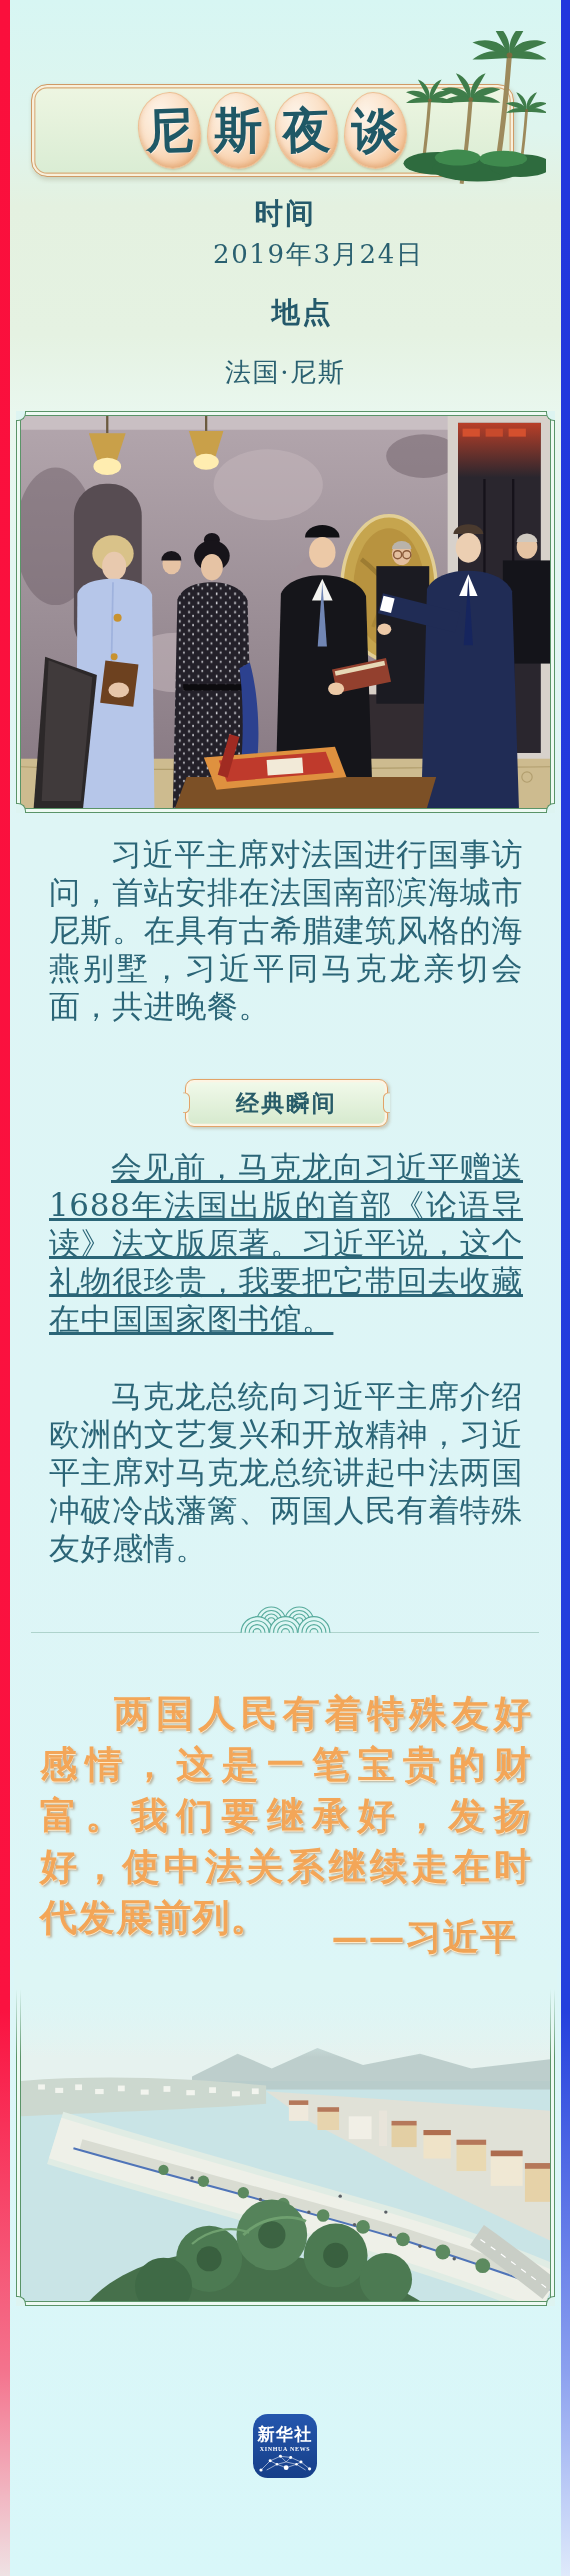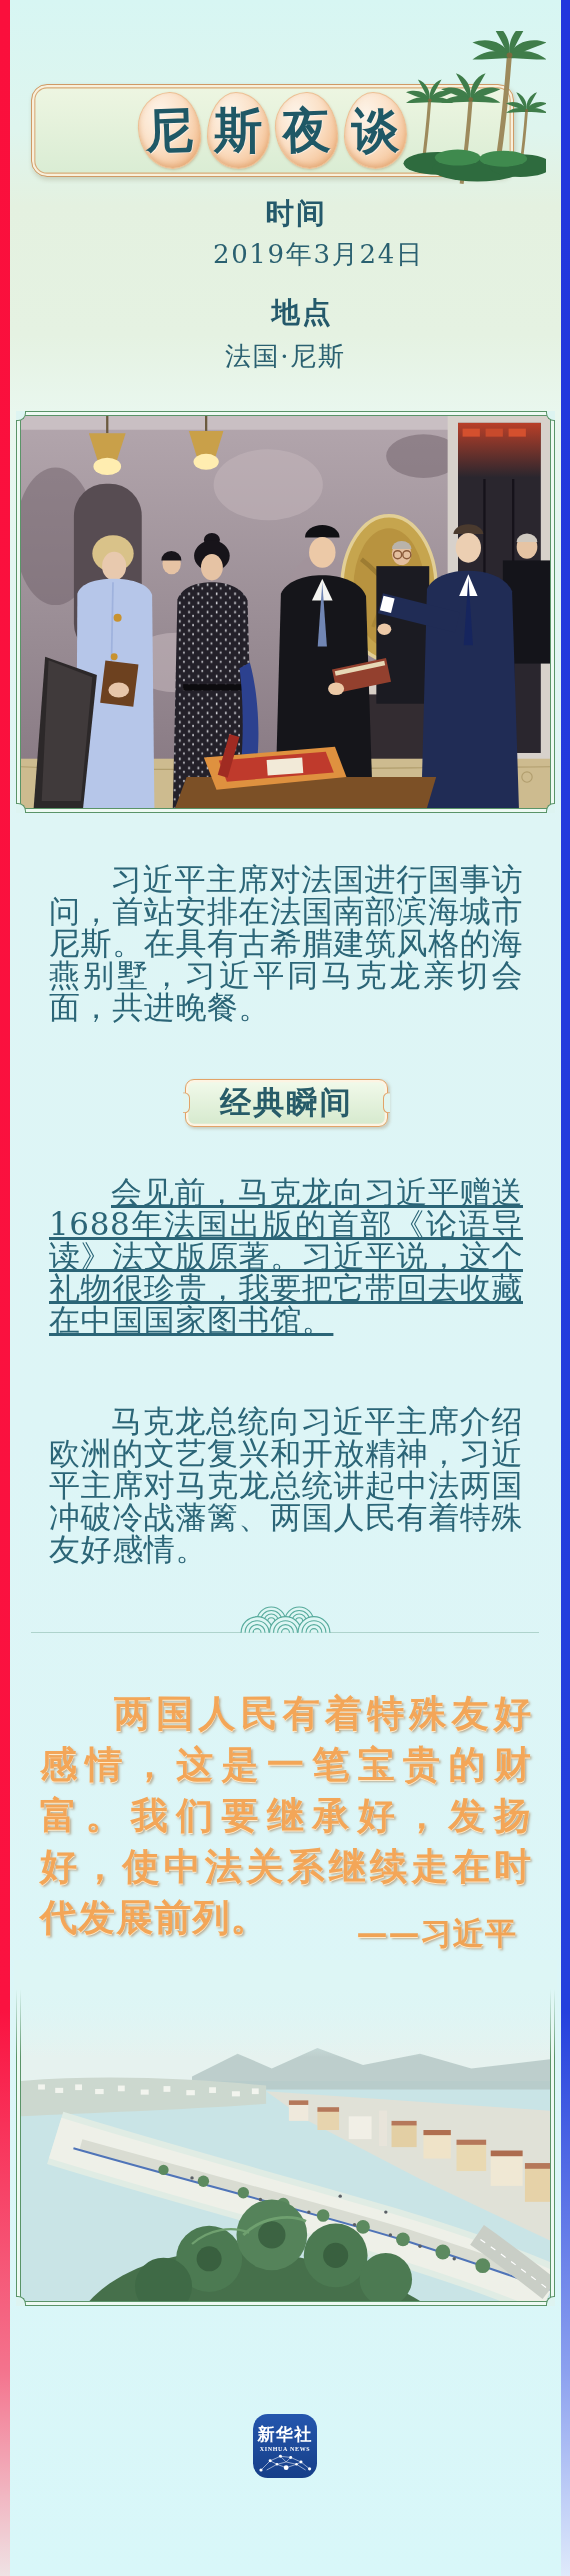--- a/index.html
+++ b/index.html
@@ -41,46 +41,46 @@
   .pinner{border:1.1px solid #5a9468;overflow:hidden;line-height:0;background:#cfd8d2;}
   .cn{position:absolute;width:8.6px;height:8.6px;background:#ddf4f1;z-index:3;}
   .cn-tl{top:-1.1px;left:-1.1px;border-bottom-right-radius:8px;border-right:1.1px solid #5a9468;border-bottom:1.1px solid #5a9468;}
   .cn-tr{top:-1.1px;right:-1.1px;border-bottom-left-radius:8px;border-left:1.1px solid #5a9468;border-bottom:1.1px solid #5a9468;}
   .cn-bl{bottom:-1.1px;left:-1.1px;border-top-right-radius:8px;border-right:1.1px solid #5a9468;border-top:1.1px solid #5a9468;}
   .cn-br{bottom:-1.1px;right:-1.1px;border-top-left-radius:8px;border-left:1.1px solid #5a9468;border-top:1.1px solid #5a9468;}
   .fade-top{position:absolute;left:-2.3px;right:-2.3px;top:-2.3px;height:97px;z-index:8;
     background:linear-gradient(180deg,#ddf6f5 0%,#ddf6f5 30%,rgba(221,246,245,0) 100%);}
 
   
-  .para{position:absolute;left:49px;width:474px;font-size:31px;line-height:32px;
+  .para{position:absolute;left:49px;width:474px;font-size:31px;line-height:38px;
     color:#2b6577;text-indent:2em;letter-spacing:0.6px;text-align:justify;
-    font-family:"DejaVu Serif",serif;margin-top:28px;}
+    font-family:"DejaVu Serif",serif;}
 
   
   .badge{position:absolute;left:185px;top:1079px;width:201px;height:46px;z-index:5;
     display:flex;align-items:center;justify-content:center;
     background:linear-gradient(180deg,#f2faeb,#d5e9cd);
     border:1.1px solid #e2a368;border-radius:9px;
     box-shadow:inset 0 0 0 2.3px #fdf4e3, 1.1px 1.7px 2.9px rgba(150,120,80,.30);}
   .badge .notch{position:absolute;top:50%;transform:translateY(-50%);width:6.8px;height:19.4px;background:#e1f5ef;border:1.1px solid #e2a368;}
   .badge .notch-l{left:-3.4px;border-left:none;border-radius:0 5.7px 5.7px 0;}
   .badge .notch-r{right:-3.4px;border-right:none;border-radius:5.7px 0 0 5.7px;}
-  .badge span{font-family:Liberation Sans, sans-serif;font-weight:900;font-size:31px;color:#275b68;letter-spacing:2.3px;}
+  .badge span{font-family:Liberation Sans, sans-serif;font-weight:900;font-size:23px;color:#275b68;letter-spacing:2.3px;}
 
   
   .divider{position:absolute;left:31px;top:1632px;width:508px;height:1.1px;background:#aed3cc;}
   .wave{position:absolute;left:240px;top:1604px;z-index:2;}
 
   
   .quote{position:absolute;left:40px;top:1654px;width:492px;
     font-size:37px;line-height:51px;font-weight:700;letter-spacing:1.1px;
     color:#f3a658;text-indent:2em;text-align:justify;font-family:"DejaVu Serif",serif;
     text-shadow:0 0.6px 0 #fdeacb, 1.7px 2.3px 2.3px rgba(140,85,30,.45);margin-top:34px;}
   .attribution{position:absolute;left:0;top:1913px;width:517px;text-align:right;
-    font-size:31px;font-weight:700;color:#f0a355;letter-spacing:1.1px;font-family:"DejaVu Serif",serif;
+    font-size:36px;font-weight:700;color:#f0a355;letter-spacing:1.1px;font-family:"DejaVu Serif",serif;
     text-shadow:0 0.6px 0 #fdeacb, 1.7px 2.3px 2.3px rgba(140,85,30,.45);}
 
   
   .logo{position:absolute;left:253px;top:2414px;width:64px;height:64px;z-index:5;}
 </style>
 </head>
 <body>
 
 <div id="page">
   <div class="side side-left"></div>
@@ -123,24 +123,24 @@
       <g fill="#2e6b3e">
         <ellipse cx="110" cy="232" rx="60" ry="20"></ellipse>
         <ellipse cx="180" cy="242" rx="80" ry="22"></ellipse>
         <ellipse cx="255" cy="236" rx="55" ry="20"></ellipse>
         <ellipse cx="145" cy="222" rx="40" ry="14" fill="#3f8a4e"></ellipse>
         <ellipse cx="225" cy="224" rx="42" ry="14" fill="#3f8a4e"></ellipse>
       </g>
     </svg>
   </div>
 
-  <div class="sched sched-label" style="top:195px;padding-left:11px;">时间</div>
+  <div class="sched sched-label" style="top:195px;">时间</div>
   <div class="sched sched-value" style="top:237px;margin-left:33px;">2019年3月24日</div>
   <div class="sched sched-label" style="top:294px;margin-left:17px;">地点</div>
-  <div class="sched sched-value" style="top:339px;">法国·尼斯</div>
+  <div class="sched sched-value" style="top:355px;">法国·尼斯</div>
 
   <div class="pwrap" style="left:16px;top:411px;width:539px;">
     <div class="pframe">
       <span class="cn cn-tl"></span>
         <span class="cn cn-tr"></span>
         <span class="cn cn-bl"></span>
         <span class="cn cn-br"></span>
       <div class="pinner">
         <svg width="529" height="392" viewBox="0 0 920 684" preserveAspectRatio="none">
           <defs>

